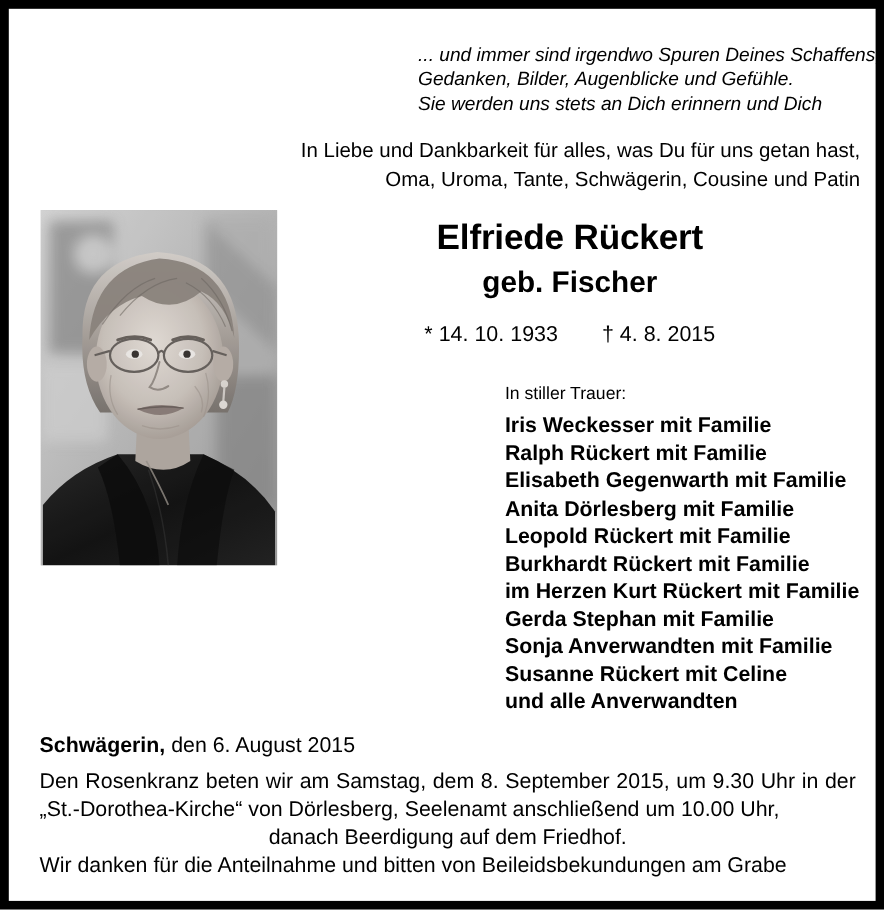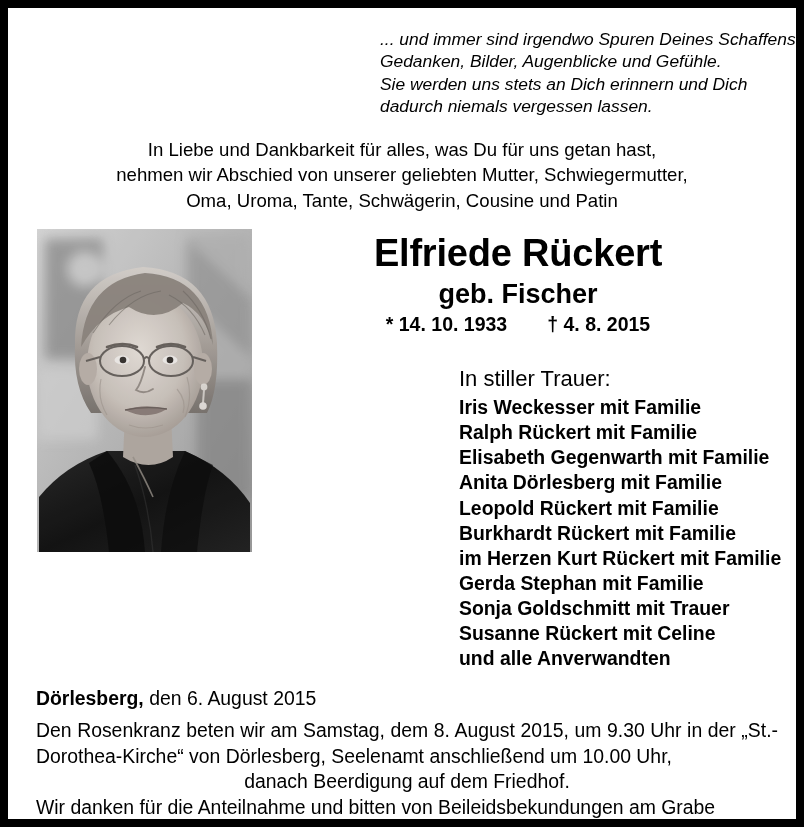--- a/index.html
+++ b/index.html
@@ -22,39 +22,39 @@
     height: 827px;
     background: #ffffff;
     border: 8px solid #000000;
   }
 
   .inner {
     position: relative;
     box-sizing: border-box;
     width: 100%;
     height: 100%;
-    padding: 10px 14px 10px 14px;
+    padding: 20px 14px 10px 14px;
   }
 
   
   .epigraph {
     margin: 10px 0 0 0;
     padding-left: 358px;
     font-style: italic;
     font-size: 17.4px;
     line-height: 22.4px;
     text-align: left;
     white-space: nowrap;
   }
   .epigraph .line { display: block; }
 
   
   .dedication {
     margin-top: 19px;
-    text-align: center;
+    text-align: right;
     font-size: 18.6px;
     line-height: 25.5px;
   }
   .dedication .line { display: block; }
 
   
   .body-row {
     position: relative;
     margin-top: 16px;
     min-height: 330px;
@@ -73,48 +73,48 @@
 
   .right-col {
     margin-left: 246px;
   }
 
   .name-block {
     text-align: center;
     padding-right: 14px;
   }
   .deceased-name {
-    font-size: 38px;
+    font-size: 32px;
     font-weight: bold;
     line-height: 48px;
     letter-spacing: -0.2px;
     margin: 0;
     text-align: center;
   }
   .maiden-name {
     font-size: 27px;
     font-weight: bold;
     line-height: 26px;
     margin-top: 4px;
   }
   .dates {
-    margin-top: 5px;
+    margin-top: 23px;
     font-size: 19.5px;
-    font-weight: bold;
+    font-weight: normal;
     line-height: 24px;
     white-space: nowrap;
   }
   .dates .birth { margin-right: 40px; }
 
   .mourners {
     margin-top: 30px;
     padding-left: 191px;
   }
   .mourners-heading {
-    font-size: 22px;
+    font-size: 16px;
     font-weight: normal;
     line-height: 26px;
   }
   .mourners-list {
     list-style: none;
     margin: 3px 0 0 0;
     padding: 0;
   }
   .mourners-list li {
     font-size: 19.4px;
@@ -153,26 +153,24 @@
 </head>
 <body>
 
 <div id="notice">
   <div class="inner">
 
     <div class="epigraph">
       <span class="line">... und immer sind irgendwo Spuren Deines Schaffens,</span>
       <span class="line">Gedanken, Bilder, Augenblicke und Gefühle.</span>
       <span class="line">Sie werden uns stets an Dich erinnern und Dich</span>
-      <span class="line">dadurch niemals vergessen lassen.</span>
     </div>
 
     <div class="dedication">
       <span class="line">In Liebe und Dankbarkeit für alles, was Du für uns getan hast,</span>
-      <span class="line">nehmen wir Abschied von unserer geliebten Mutter, Schwiegermutter,</span>
       <span class="line">Oma, Uroma, Tante, Schwägerin, Cousine und Patin</span>
     </div>
 
     <div class="body-row">
 
       <div class="photo">
         <svg viewBox="0 0 215 323" preserveAspectRatio="xMidYMid slice" aria-hidden="true">
           <defs>
             <linearGradient id="bgGrad" x1="0" y1="0" x2="1" y2="1">
               <stop offset="0%" stop-color="#dcdcdc"></stop>
@@ -290,36 +288,36 @@
           <div class="mourners-heading">In stiller Trauer:</div>
           <ul class="mourners-list">
             <li>Iris Weckesser mit Familie</li>
             <li>Ralph Rückert mit Familie</li>
             <li>Elisabeth Gegenwarth mit Familie</li>
             <li>Anita Dörlesberg mit Familie</li>
             <li>Leopold Rückert mit Familie</li>
             <li>Burkhardt Rückert mit Familie</li>
             <li>im Herzen Kurt Rückert mit Familie</li>
             <li>Gerda Stephan mit Familie</li>
-            <li>Sonja Goldschmitt mit Trauer</li>
+            <li>Sonja Anverwandten mit Familie</li>
             <li>Susanne Rückert mit Celine</li>
             <li>und alle Anverwandten</li>
           </ul>
         </div>
 
       </div>
     </div>
 
     <div class="footer">
       <div class="place-line">
-        <span class="place">Dörlesberg,</span>
+        <span class="place">Schwägerin,</span>
         <span>den 6. August 2015</span>
       </div>
       <p class="service-text">
-        <span>Den Rosenkranz beten wir am Samstag, dem 8. August 2015, um 9.30 Uhr in der „St.-Dorothea-Kirche“ von Dörlesberg, Seelenamt anschließend um 10.00 Uhr,</span>
+        <span>Den Rosenkranz beten wir am Samstag, dem 8. September 2015, um 9.30 Uhr in der „St.-Dorothea-Kirche“ von Dörlesberg, Seelenamt anschließend um 10.00 Uhr,</span>
         <span class="last-line">danach Beerdigung auf dem Friedhof.</span>
       </p>
       <p class="thanks-text">
         <span>Wir danken für die Anteilnahme und bitten von Beileidsbekundungen am Grabe</span>
         
       </p>
     </div>
 
   </div>
 </div>

